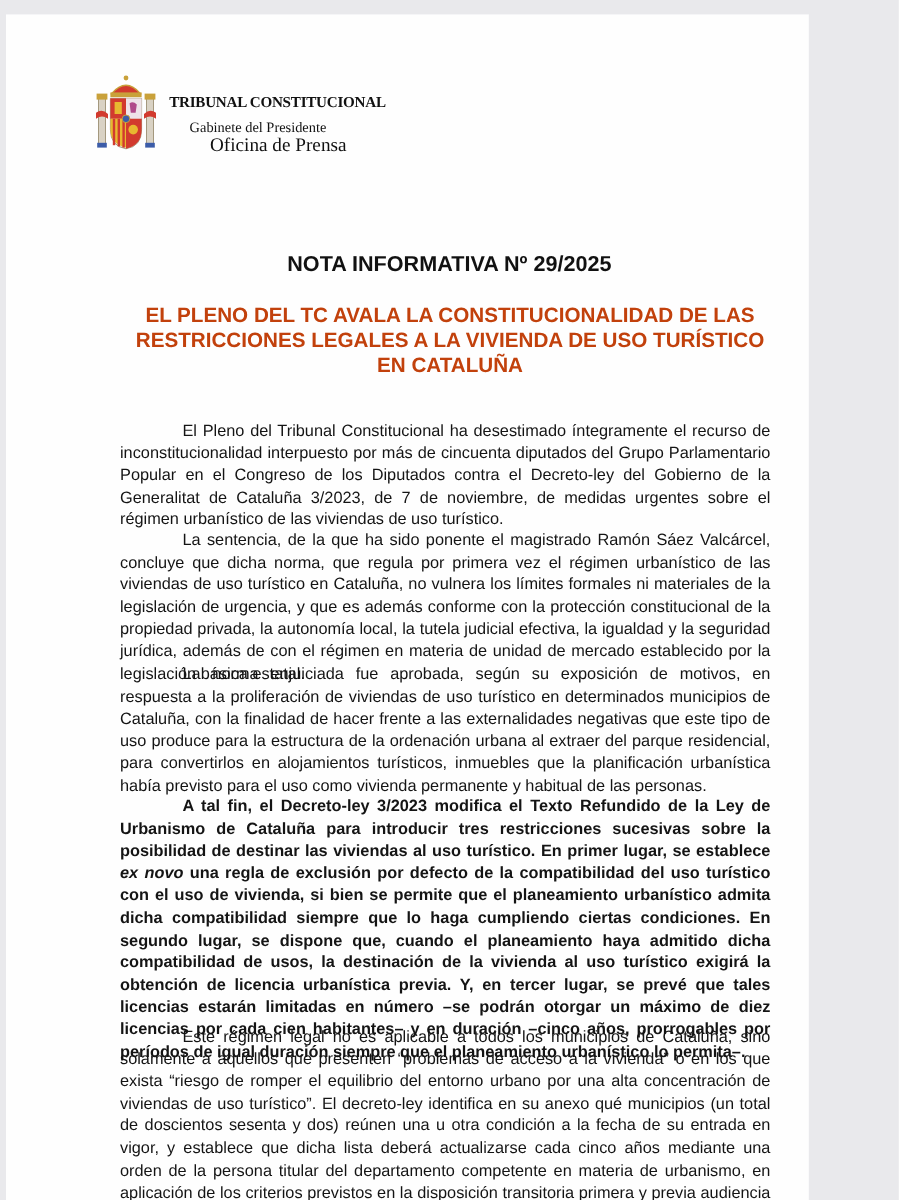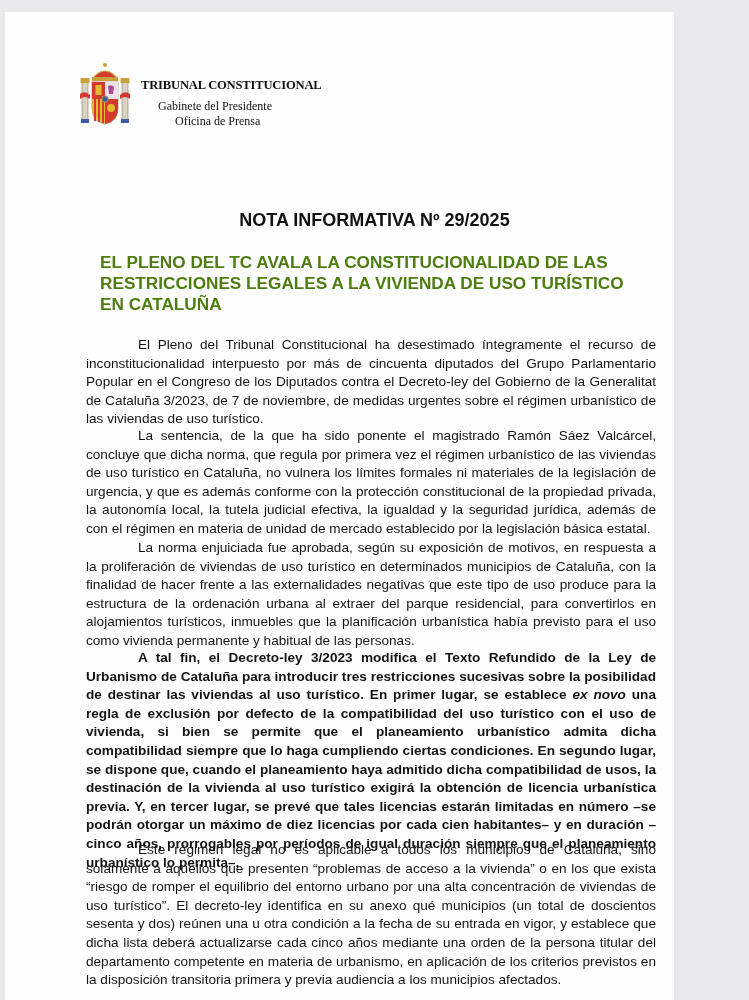--- a/index.html
+++ b/index.html
@@ -10,36 +10,36 @@
   }
   .page {
     position: absolute; left: 5px; top: 12px; width: 669px; height: 1000px;
     background: #fefefe;
   }
   .letterhead { position: absolute; left: 75px; top: 50px; width: 300px; height: 70px; }
   .coat { position: absolute; left: 0; top: 0; width: 50px; height: 66px; }
   .lh-text { position: absolute; left: 61px; top: 16px; font-family: "Liberation Serif", serif; color: #111; }
   .lh-title { font-weight: bold; font-size: 12.6px; letter-spacing: -0.2px; white-space: nowrap; }
   .lh-sub1 { font-size: 12px; margin-left: 17px; margin-top: 6px; line-height: 15px; }
-  .lh-sub2 { font-size: 12px; margin-left: 34px; line-height: 15px; }
+  .lh-sub2 { font-size: 16px; margin-left: 34px; line-height: 15px; }
 
   .nota {
     position: absolute; top: 198px; left: 0; width: 739px; text-align: center;
     font-weight: bold; font-size: 18px; color: #111;
   }
   .headline {
-    position: absolute; top: 240px; left: 95px; width: 550px; text-align: left;
-    font-weight: bold; font-size: 17.2px; line-height: 21px; color: #4d7c0f;
+    position: absolute; top: 240px; left: 95px; width: 550px; text-align: center;
+    font-weight: bold; font-size: 17.2px; line-height: 21px; color: #c2410c;
   }
   .body-text {
     position: absolute; left: 77px; width: 578px;
     font-size: 13.6px; line-height: 18.6px; color: #141414;
     text-align: justify;
   }
-  .body-text p { margin: 4px; text-indent: 52px; }
+  .body-text p { margin: 18px; text-indent: 52px; }
   .p1 { top: 320px; }
   .p2 { top: 411px; }
   .p3 { top: 523px; }
   .p4 { top: 633px; font-weight: bold; }
   .p5 { top: 825px; }
 </style>
 </head>
 <body>
 
 <div class="page">

